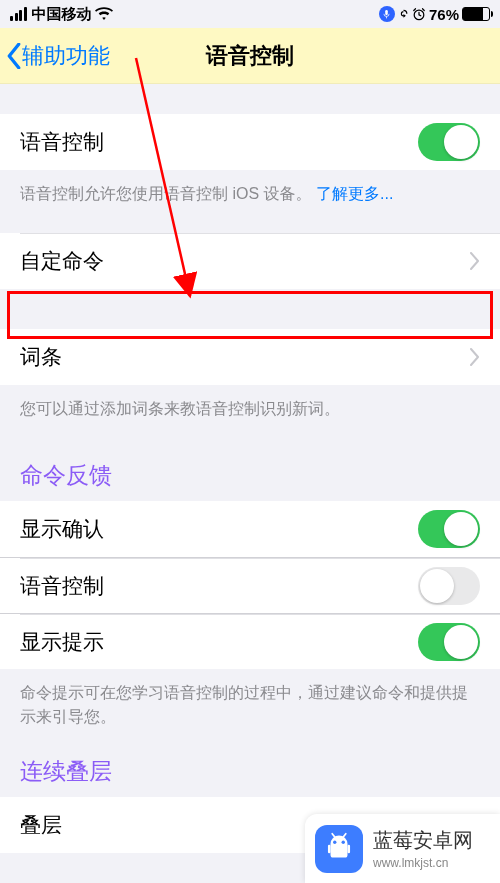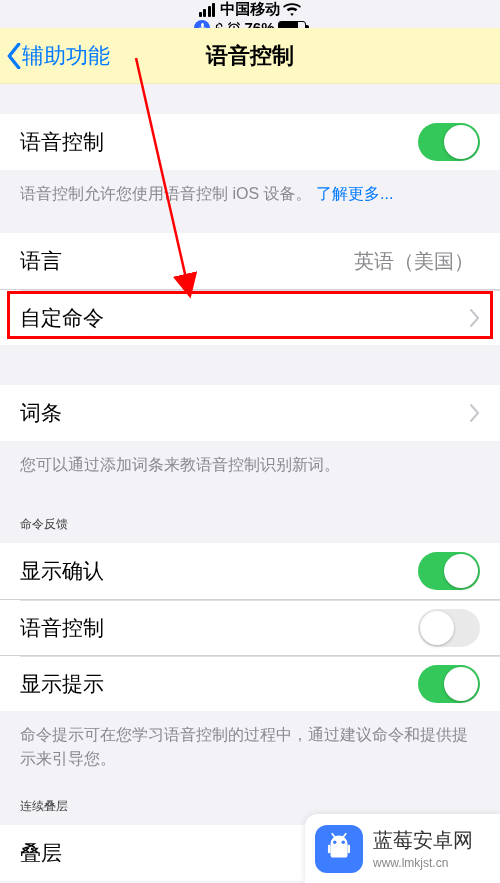--- a/index.html
+++ b/index.html
@@ -1,19 +1,19 @@
 <!DOCTYPE html>
 <html><head>
 <meta charset="utf-8">
 <style>
   * { box-sizing: border-box; margin: 0; padding: 0; }
   html, body { width: 500px; height: 883px; font-family: -apple-system, "Helvetica Neue", Arial, sans-serif; background: #f2f2f7; color: #000; overflow: hidden; position: relative; }
 
   
-  .status-bar { height: 28px; padding: 0 10px; display: flex; align-items: center; justify-content: space-between; font-size: 15px; font-weight: 600; flex-direction: column; }
+  .status-bar { height: 28px; padding: 0 10px; display: flex; align-items: center; justify-content: space-between; font-size: 15px; font-weight: 600; }
   .status-left, .status-right { display: flex; align-items: center; gap: 3px; }
   .status-center { position:absolute; left:0; right:0; text-align:center; font-weight:600; }
   .signal-bars { display:flex; align-items:flex-end; gap:1.5px; margin-right:2px; }
   .signal-bars span { width:3px; background:#000; border-radius:1px; display:inline-block; }
   .signal-bars span:nth-child(1){height:5px;} .signal-bars span:nth-child(2){height:8px;}
   .signal-bars span:nth-child(3){height:11px;} .signal-bars span:nth-child(4){height:14px;}
   .wifi { width:18px; height:14px; }
   .mic-dot { width:16px; height:16px; border-radius:50%; background:#2e64ff; display:flex; align-items:center;justify-content:center; }
   .mic-dot svg{ width:9px;height:9px; }
   .lock-ic { width:11px;height:11px; }
@@ -41,21 +41,21 @@
   
   .toggle { width:62px; height:38px; border-radius:19px; position:relative; flex-shrink:0; }
   .toggle.on { background:#34c759; }
   .toggle.off { background:#e9e9ea; }
   .knob { position:absolute; top:2px; width:34px; height:34px; border-radius:50%; background:#fff; box-shadow:0 1px 3px rgba(0,0,0,.25); }
   .toggle.on .knob { right:2px; }
   .toggle.off .knob { left:2px; }
 
   .footer-text { color:#8a8a8e; font-size:16px; padding:12px 20px 14px; line-height:1.45; }
   .footer-text a{ color:#007aff; text-decoration:none; }
-  .section-header { color:#404040; font-size:12px; padding:26px 20px 10px; }
+  .section-header { color:#8b5cf6; font-size:23px; padding:26px 20px 10px; }
 
   
   .arrow-overlay { position:absolute; top:52px; left:128px; pointer-events:none; }
 
   
   .red-box { position:absolute; left:7px; right:7px; top:291px; height:48px; border:3px solid #ff0000; pointer-events:none; }
 
   
   .watermark { position:absolute; right:0; bottom:0; width:195px; height:69px; background:#fff; border-radius:12px 0 0 0; box-shadow:0 0 6px rgba(0,0,0,.12); display:flex; align-items:center; padding:8px 10px; }
   .wm-logo { width:48px; height:48px; border-radius:12px; background:#3d7dff; display:flex; align-items:center; justify-content:center; margin-right:10px; flex-shrink:0; }
@@ -124,24 +124,20 @@
   </div>
 </div>
 <div class="footer-text">
   <span>语音控制允许您使用语音控制 iOS 设备。</span>
   <a>了解更多...</a>
 </div>
 
 <div class="spacer" style="height:14px"></div>
 
 <div class="group">
-  <div class="row">
-    <span class="row-label">语言</span>
-    <span class="row-value">英语（美国）</span>
-  </div>
   <div class="row sep">
     <span class="row-label">自定命令</span>
     <svg class="chevron" viewBox="0 0 10 18">
         <path d="M1 1l7 8-7 8" stroke="#c7c7cc" stroke-width="2" fill="none" stroke-linecap="round" stroke-linejoin="round"></path>
       </svg>
   </div>
 </div>
 
 <div class="spacer" style="height:40px"></div>
 

